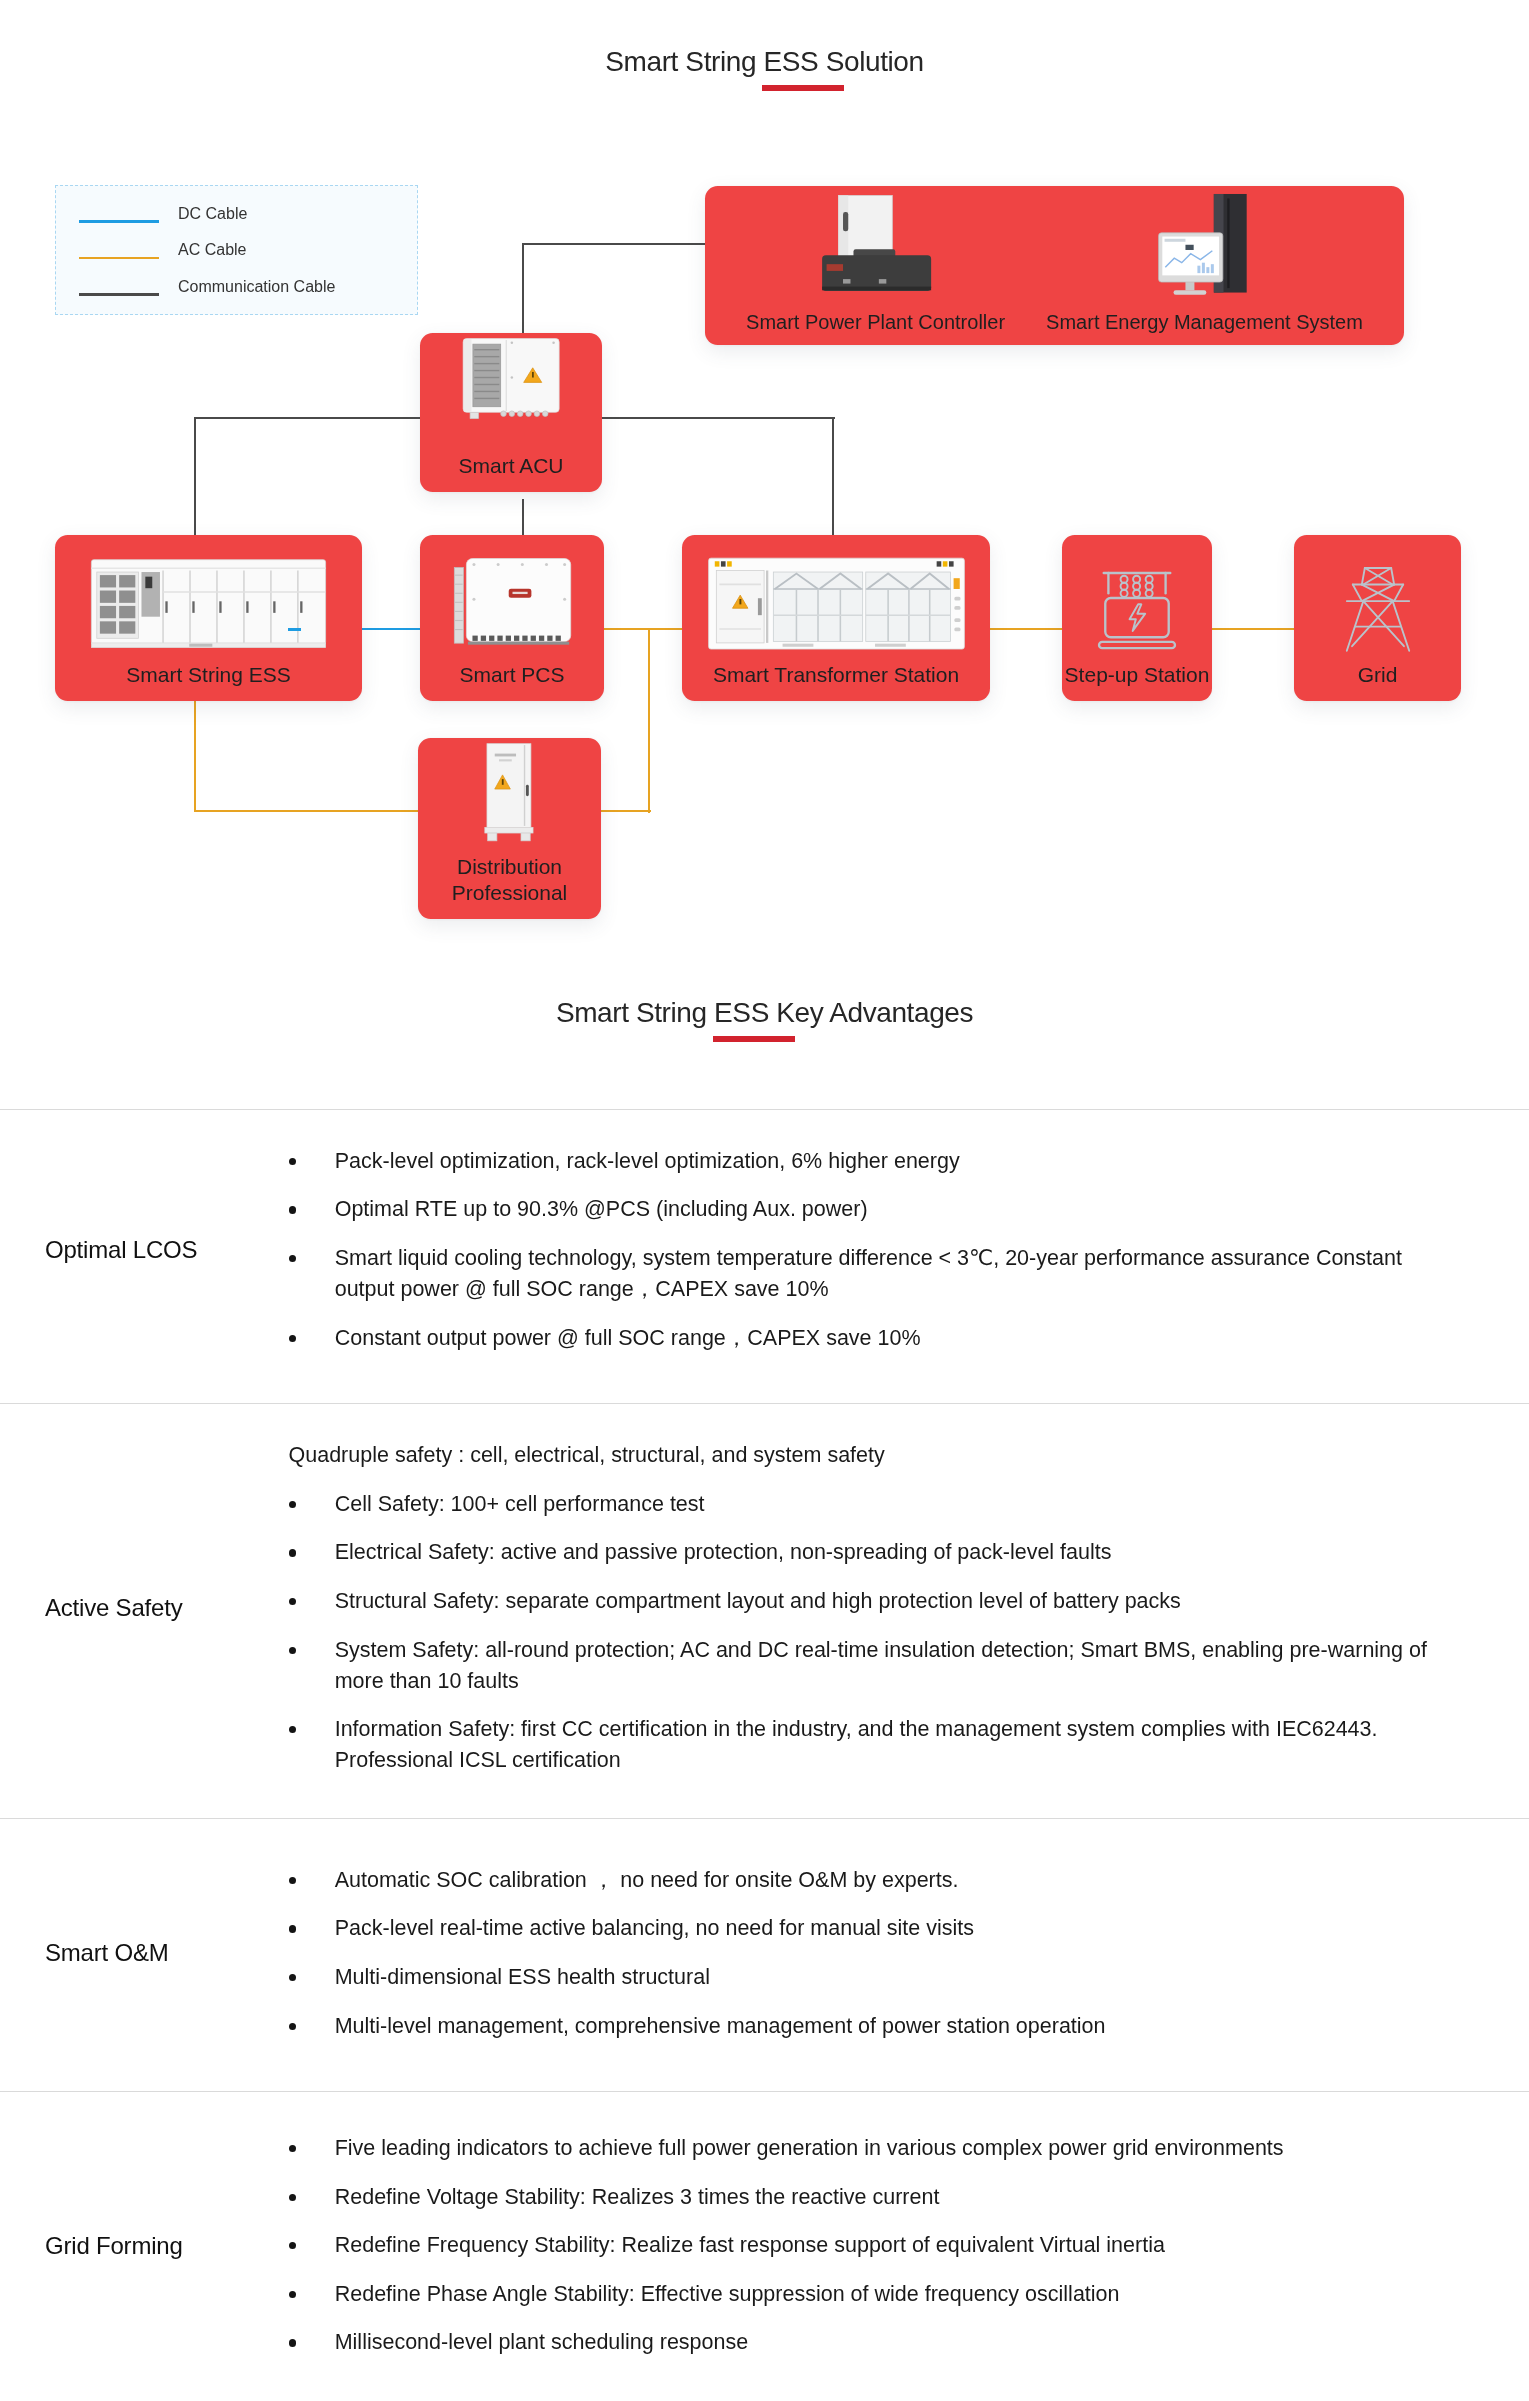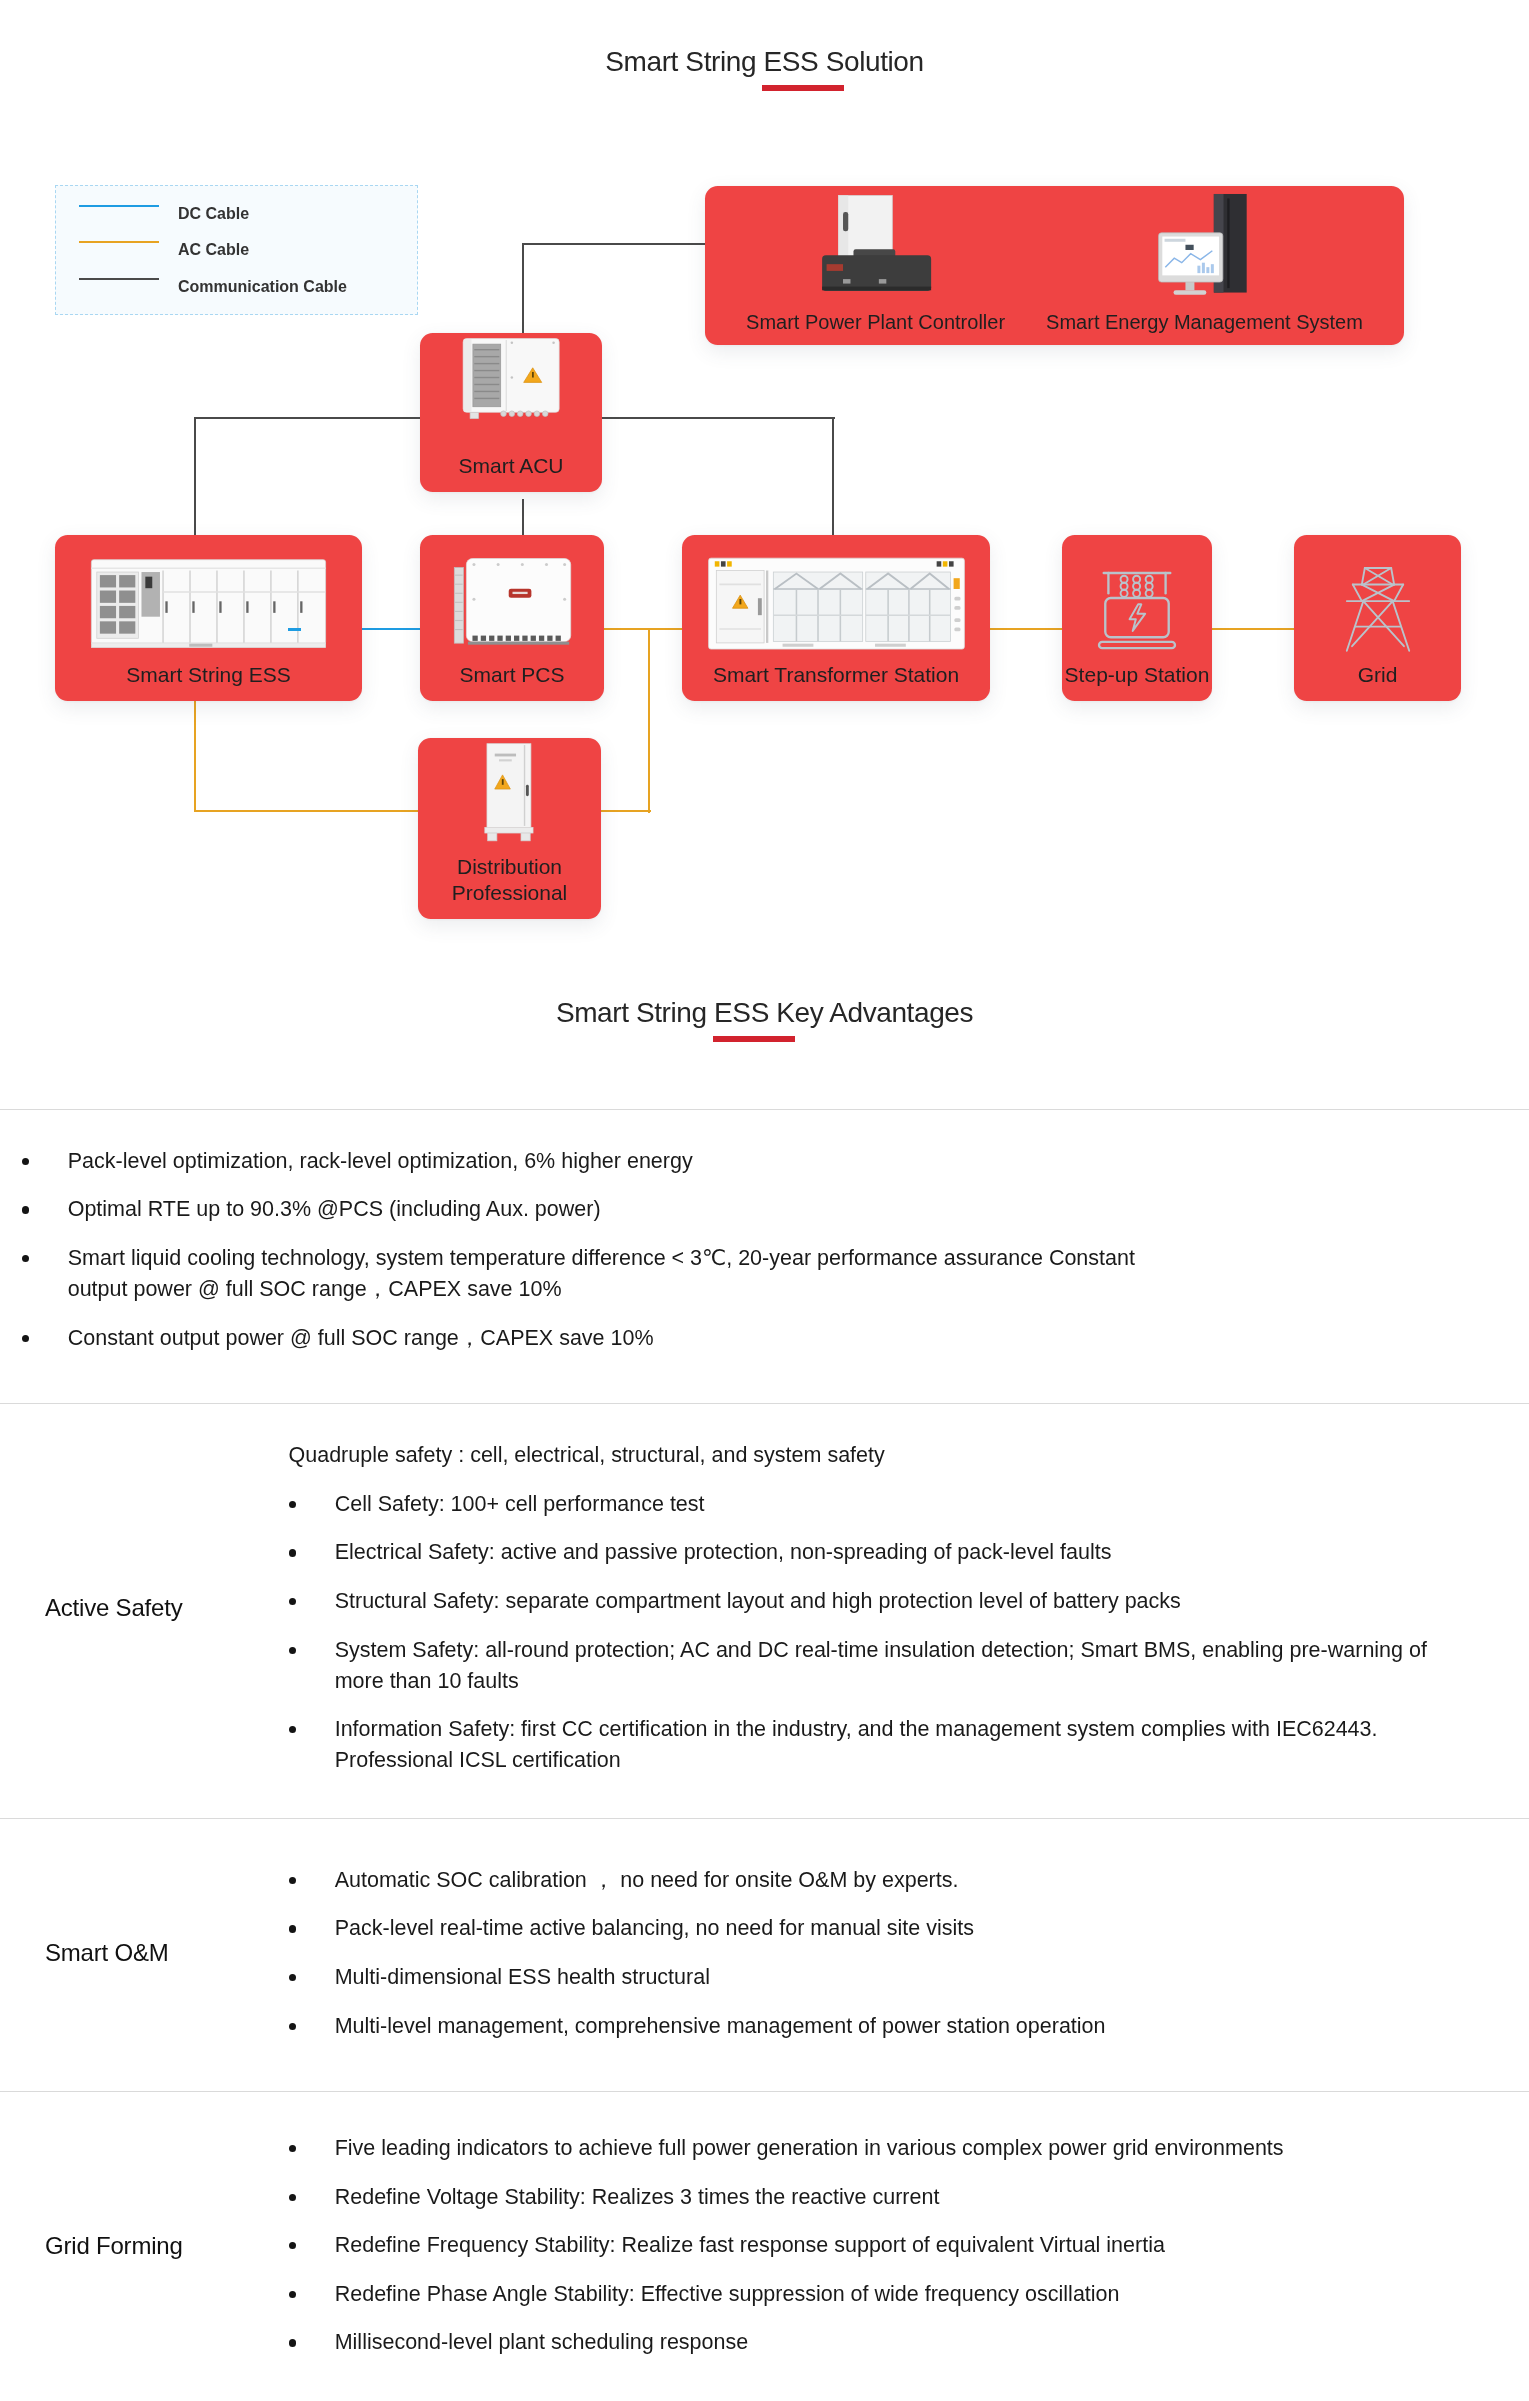--- a/index.html
+++ b/index.html
@@ -9,21 +9,21 @@
   .diagram{position:relative;width:1529px;height:1109px;background:#fff;overflow:hidden;}
   .main-title{position:absolute;left:0;width:100%;text-align:center;font-size:28px;font-weight:500;color:#262626;letter-spacing:-0.4px;margin:0;}
   .title-1{top:46px;text-align:center;}
   .title-2{top:997px;}
   .hl{position:relative;display:inline-block;}
   .hl::after{content:"";position:absolute;left:-1.6px;bottom:-12.7px;width:82px;height:5.6px;background:#d2232e;}
 
   
   .legend{position:absolute;left:55px;top:185px;width:363px;height:130px;box-sizing:border-box;
           border:1.6px dashed #a9d7f2;background:#f6fbfe;display:flex;flex-direction:column;justify-content:space-evenly;padding-left:23px;z-index:2;}
-  .legend-row{display:flex;align-items:flex-start;font-weight:bold;}
+  .legend-row{display:flex;align-items:flex-end;}
   .legend-swatch{width:80px;height:2.4px;margin-right:19px;flex:0 0 auto;}
   .legend-label{font-size:16px;color:#333;}
 
   
   .card{position:absolute;background:#ef4444;border-radius:12.7px;box-shadow:0 6.4px 19px rgba(70,80,100,.10),0 0.8px 2.4px rgba(0,0,0,.04);
         z-index:2;display:flex;flex-direction:column;align-items:center;justify-content:flex-end;box-sizing:border-box;padding-bottom:12.7px;}
   .card .node-label{font-size:21px;color:#1f1f1f;text-align:center;line-height:26px;margin-top:6.4px;}
   .combo-card{flex-direction:row;align-items:flex-end;justify-content:space-evenly;padding-bottom:9.6px;}
   .combo-item{display:flex;flex-direction:column;align-items:center;}
   .combo-item .node-label{font-size:20px;}
@@ -356,20 +356,21 @@
       <div>Professional</div>
     </div>
   </div>
 
   <h1 class="main-title title-2"><span>Smart String </span><span class="hl">ESS</span><span> Key Advantages</span></h1>
 </div>
 
 <div>
 
   <div class="adv-row row-1">
+    <div class="adv-label">Optimal LCOS</div>
     <div class="adv-bullets">
       <ul>
         <li>Pack-level optimization, rack-level optimization, 6% higher energy</li>
         <li>Optimal RTE up to 90.3% @PCS (including Aux. power)</li>
         <li>Smart liquid cooling technology, system temperature difference &lt; 3℃, 20-year performance assurance Constant output power @ full SOC range，CAPEX save 10%</li>
         <li>Constant output power @ full SOC range，CAPEX save 10%</li>
       </ul>
     </div>
   </div>
 

